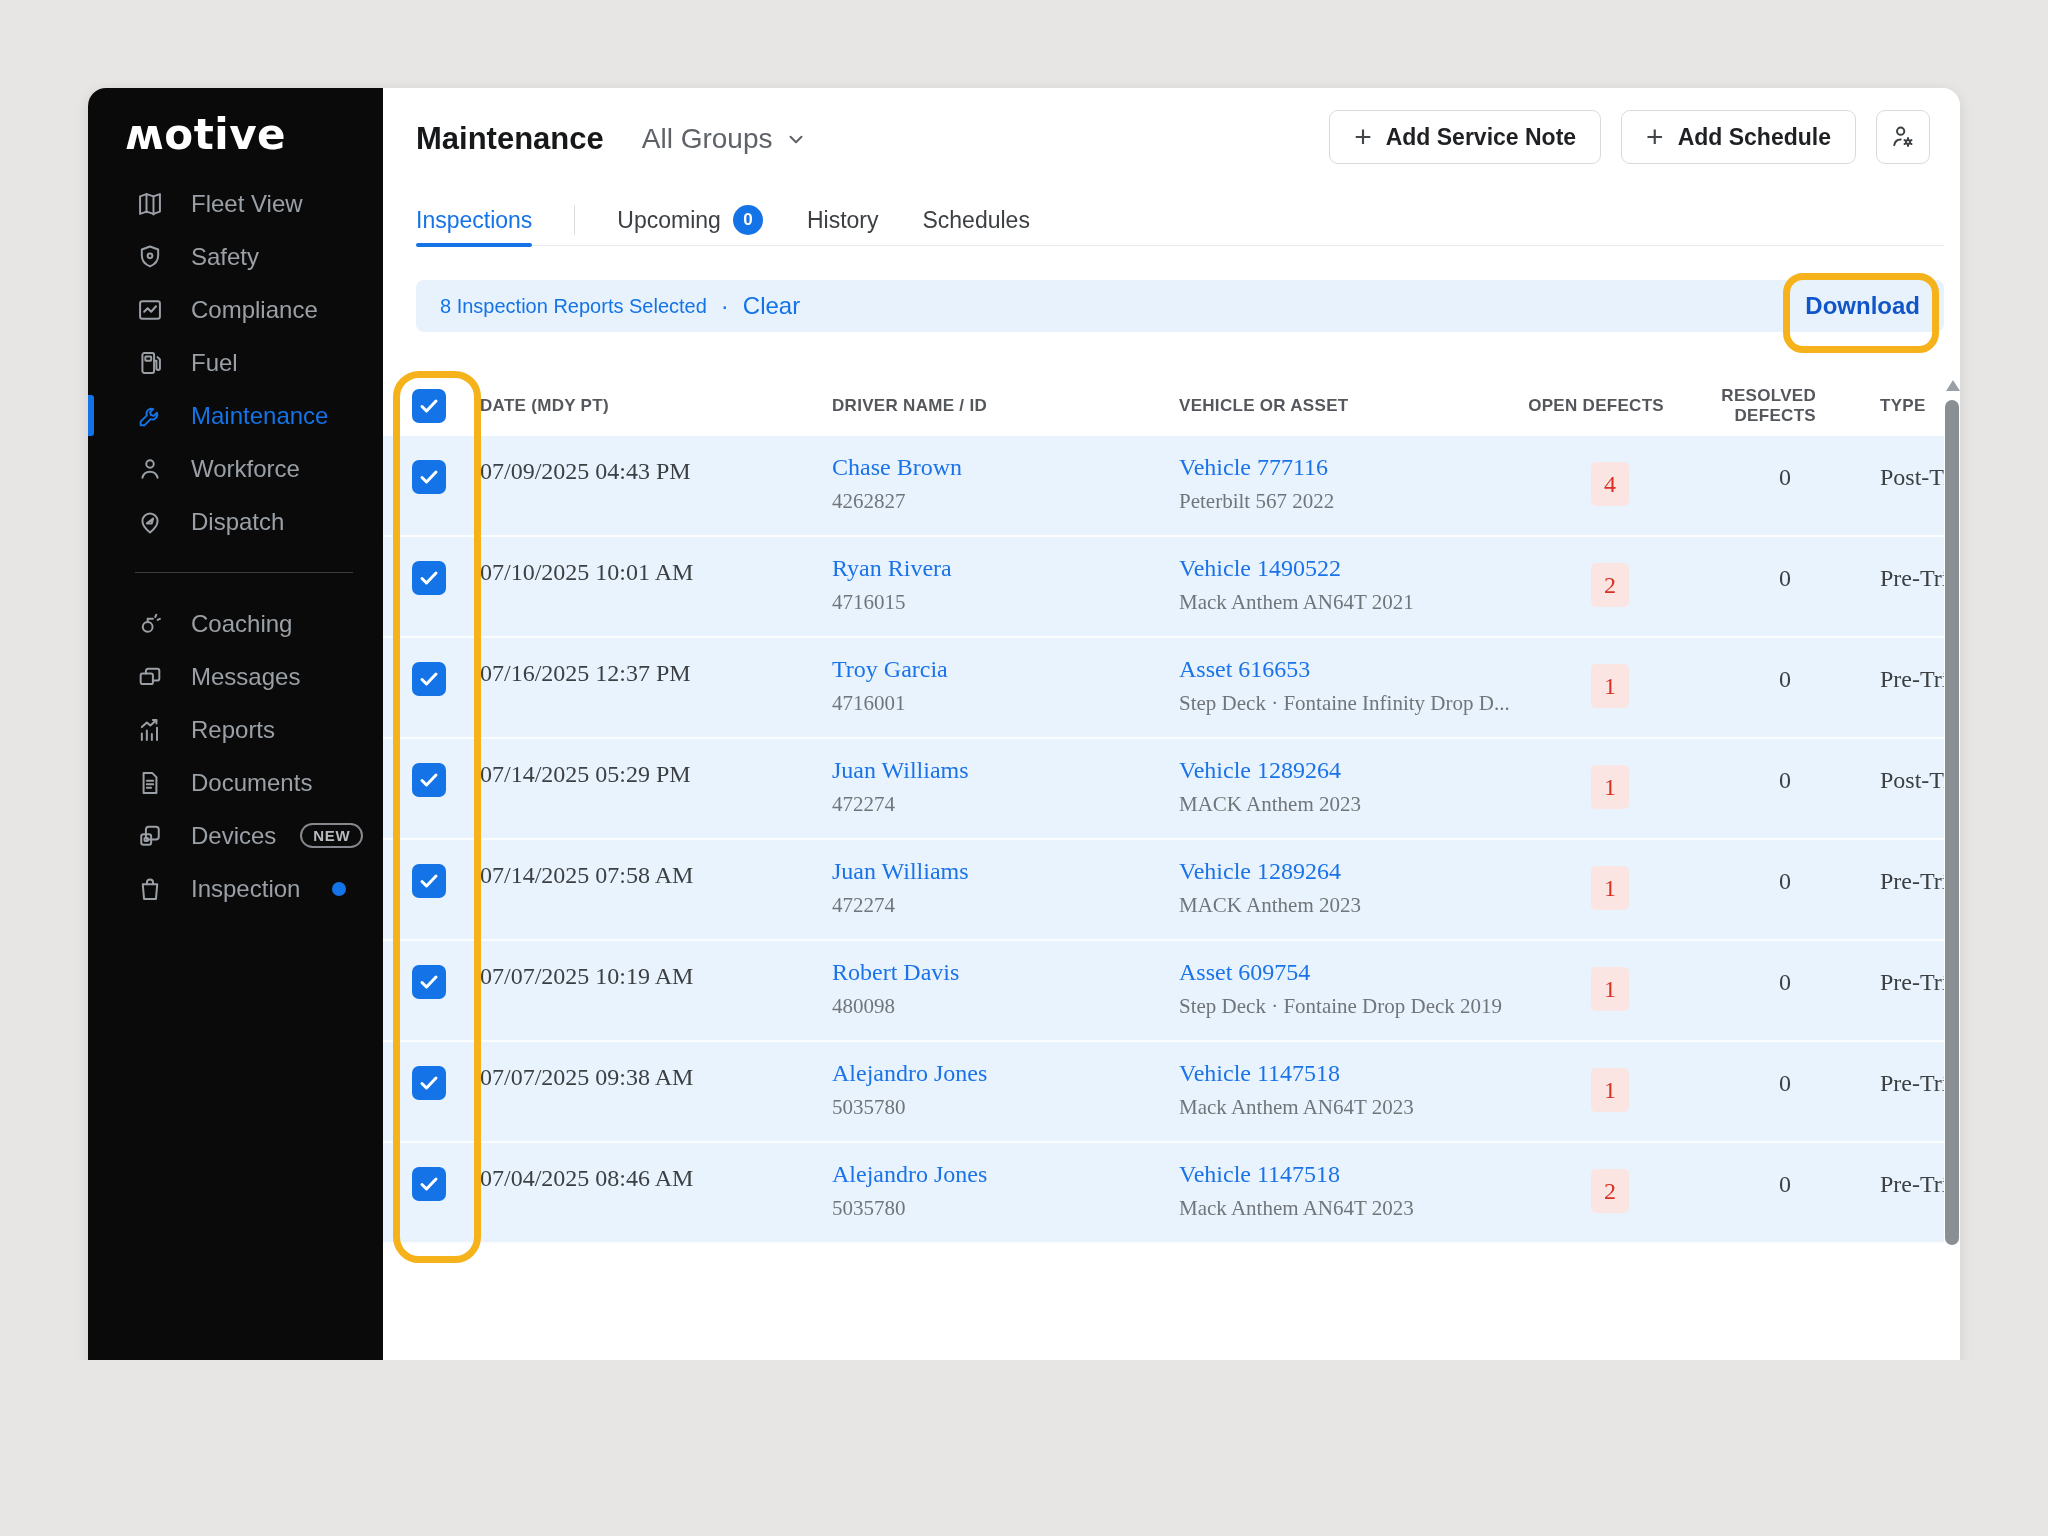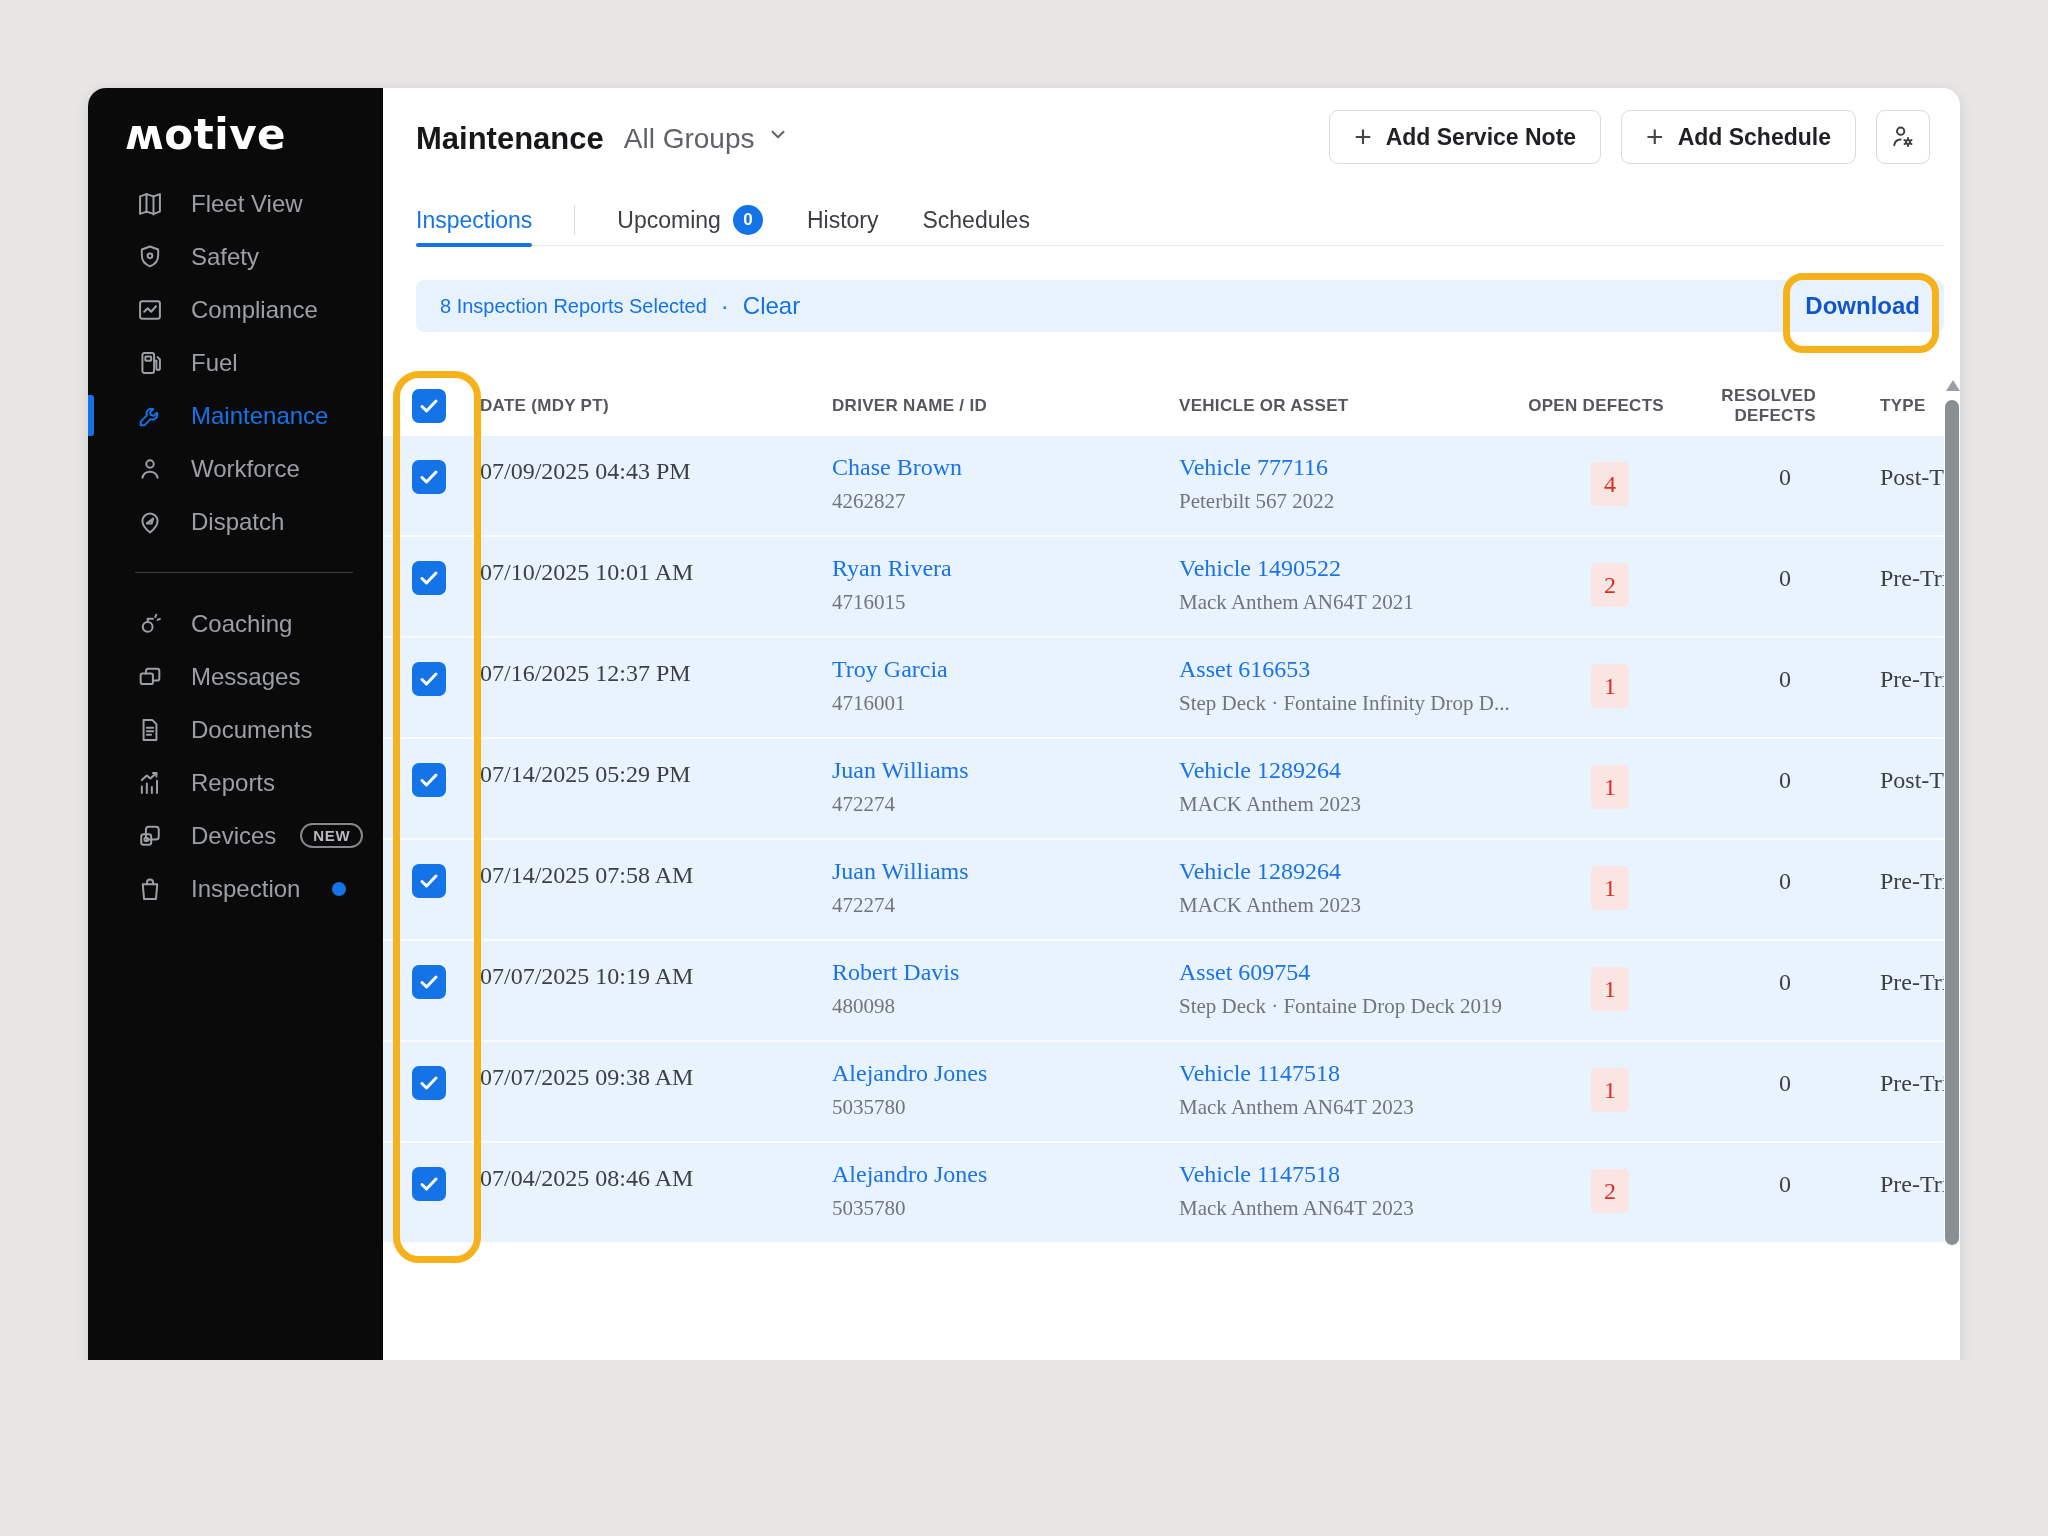--- a/index.html
+++ b/index.html
@@ -23,21 +23,21 @@
   .blue-dot{margin-left:32px;width:14px;height:14px;border-radius:50%;background:#1473e6;}
   .side-footer{position:absolute;left:0;right:0;bottom:24px;height:46px;display:flex;align-items:center;}
   .sf-icon{position:absolute;width:34px;height:34px;color:#9aa0a6;display:flex;align-items:center;justify-content:center;cursor:pointer;}
   .sf-icon svg{width:32px;height:32px;stroke:currentColor;fill:none;stroke-width:1.7;stroke-linecap:round;stroke-linejoin:round;}
   .notif-badge{position:absolute;left:168px;top:-26px;min-width:36px;height:36px;border-radius:18px;background:#1473e6;color:#fff;font-size:19px;font-weight:700;display:flex;align-items:center;justify-content:center;padding:0 4px;}
 
   
   .main{position:absolute;left:295px;top:0;right:0;bottom:0;background:#ffffff;}
   .page-header{position:absolute;left:33px;top:20px;height:62px;display:flex;align-items:center;}
   .page-title{font-size:31px;font-weight:700;color:#17181a;}
-  .group-select{display:flex;margin-left:20px;cursor:pointer;}
+  .group-select{display:flex;align-items:center;margin-left:38px;cursor:pointer;}
   .group-select .gtext{font-size:28px;color:#5f6368;}
   .chev{margin-left:12px;width:22px;height:22px;}
   .chev svg{width:22px;height:22px;stroke:#5f6368;fill:none;stroke-width:2.2;stroke-linecap:round;stroke-linejoin:round;}
   .header-actions{position:absolute;right:30px;top:22px;display:flex;gap:20px;}
   .btn{display:flex;align-items:center;height:54px;border:1px solid #d8dade;border-radius:9px;background:#fff;padding:0 24px;cursor:pointer;}
   .btn .plus{font-size:30px;color:#44474a;font-weight:400;margin-right:14px;line-height:1;}
   .btn .blabel{font-size:23px;font-weight:700;color:#1f2023;}
   .icon-btn{width:54px;height:54px;border:1px solid #d8dade;border-radius:9px;background:#fff;display:flex;align-items:center;justify-content:center;cursor:pointer;color:#3c4043;}
   .icon-btn svg{width:28px;height:28px;stroke:currentColor;fill:none;stroke-width:1.7;stroke-linecap:round;stroke-linejoin:round;}
 
@@ -179,35 +179,35 @@
               <svg viewBox="0 0 24 24">
                 <rect x="4" y="9" width="10.5" height="9" rx="1.6"></rect>
                 <path d="M8.5 9V6.8A1.8 1.8 0 0 1 10.3 5h8A1.8 1.8 0 0 1 20 6.8v6.4a1.8 1.8 0 0 1-1.8 1.8h-3.7"></path>
               </svg>
             </span>
             <span class="nlabel">Messages</span>
           </div>
           <div class="nav-item">
             <span class="nicon">
               <svg viewBox="0 0 24 24">
-                <path d="M6.5 3.5h7.5l3.5 3.5v13.5H6.5V3.5z"></path>
-                <path d="M9.3 10h5.4M9.3 13h5.4M9.3 16h3.6"></path>
-              </svg>
-            </span>
-            <span class="nlabel">Documents</span>
-          </div>
-          <div class="nav-item">
-            <span class="nicon">
-              <svg viewBox="0 0 24 24">
                 <path d="M5 20.5v-5.5M9.3 20.5v-8M13.6 20.5v-5M18 20.5V10"></path>
                 <path d="M5 9.5l4.3-4 3 2.7L17.5 3.5"></path>
                 <path d="M14.5 3.5h3v3"></path>
               </svg>
             </span>
             <span class="nlabel">Reports</span>
+          </div>
+          <div class="nav-item">
+            <span class="nicon">
+              <svg viewBox="0 0 24 24">
+                <path d="M6.5 3.5h7.5l3.5 3.5v13.5H6.5V3.5z"></path>
+                <path d="M9.3 10h5.4M9.3 13h5.4M9.3 16h3.6"></path>
+              </svg>
+            </span>
+            <span class="nlabel">Documents</span>
           </div>
           <div class="nav-item">
             <span class="nicon">
               <svg viewBox="0 0 24 24">
                 <rect x="8.5" y="4" width="11" height="11" rx="2.4"></rect>
                 <rect x="4.5" y="10.5" width="8.5" height="9" rx="2"></rect>
                 <rect x="7.3" y="13.7" width="3" height="2.6" rx=".6"></rect>
               </svg>
             </span>
             <span class="nlabel">Devices</span>

